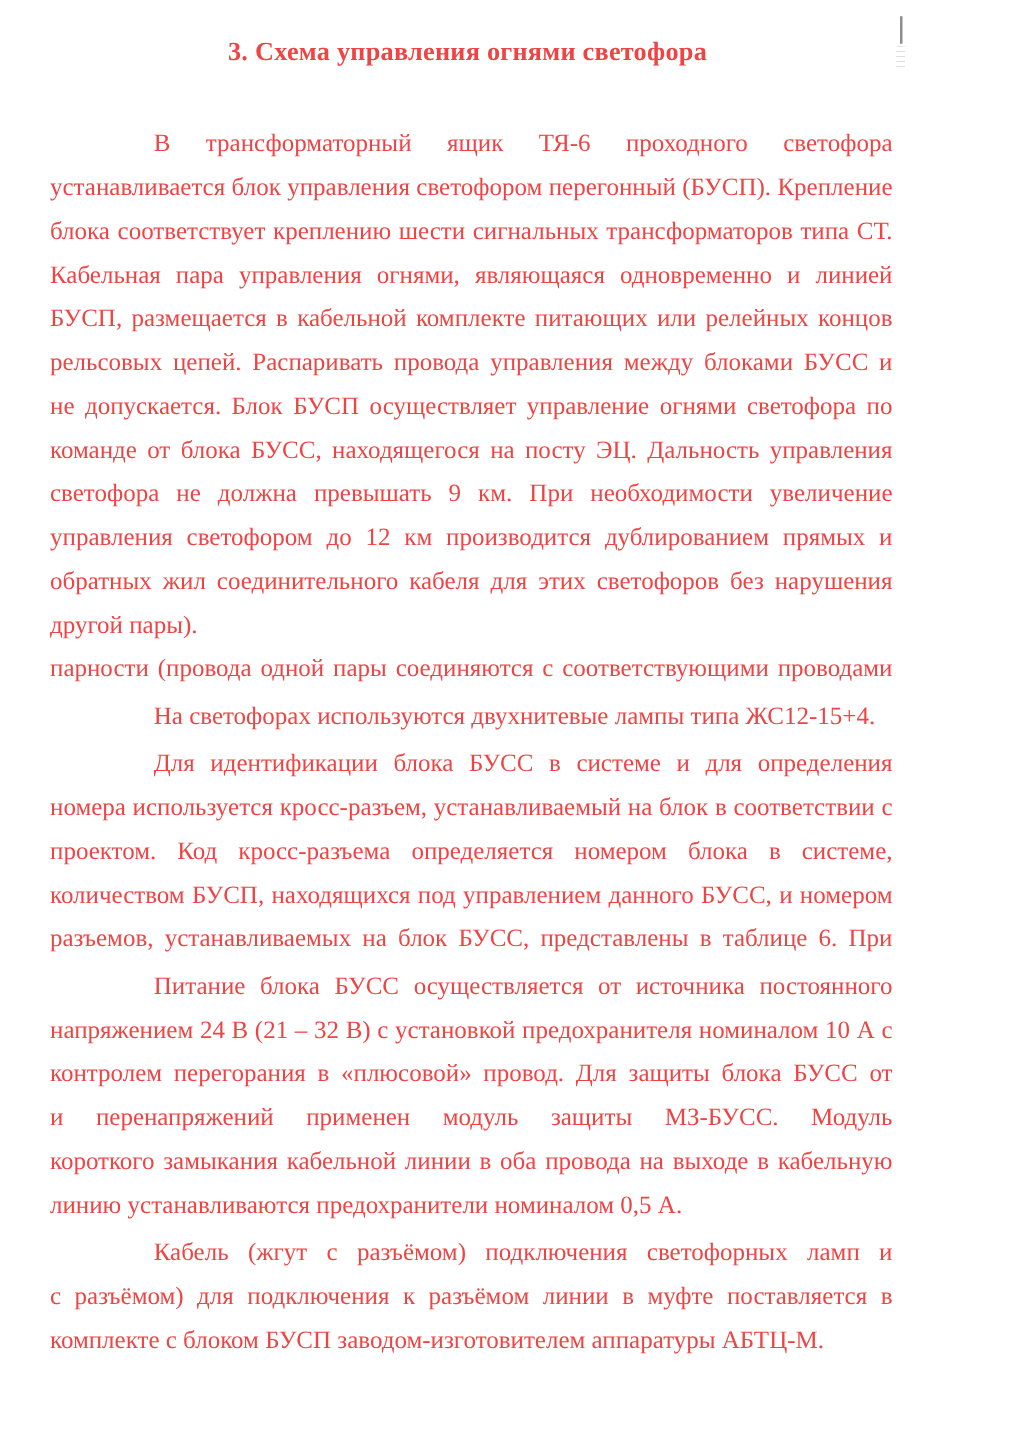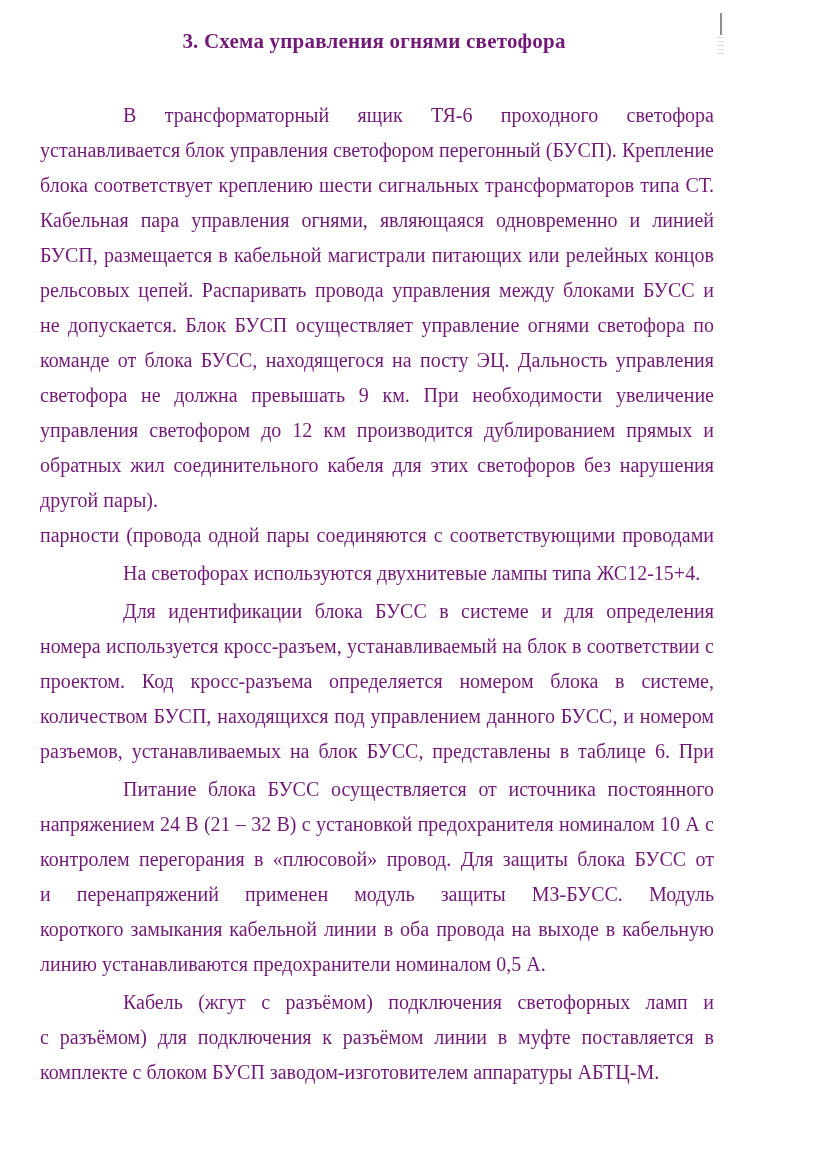--- a/index.html
+++ b/index.html
@@ -7,21 +7,21 @@
     padding: 0;
     background: #ffffff;
   }
   .page {
     position: relative;
     width: 748px;
     height: 1163px;
     background: #ffffff;
     overflow: hidden;
     font-family: "Liberation Serif", "DejaVu Serif", serif;
-    color: #701a75;
+    color: #ef4444;
   }
   .scan-mark {
     position: absolute;
     top: 13px;
     right: 26px;
     width: 2px;
     height: 22px;
     background: #8d8d8d;
   }
   .scan-mark::after {
@@ -79,21 +79,21 @@
 
 <div class="page">
   <div class="scan-mark"></div>
   <div class="title">3. Схема управления огнями светофора</div>
   <div class="doc-body">
       <div class="para">
         <div class="line indent just">В трансформаторный ящик ТЯ-6 проходного светофора автоблокировки</div>
         <div class="line just">устанавливается блок управления светофором перегонный (БУСП). Крепление</div>
         <div class="line just">блока соответствует креплению шести сигнальных трансформаторов типа СТ.</div>
         <div class="line just">Кабельная пара управления огнями, являющаяся одновременно и линией питания</div>
-        <div class="line just">БУСП, размещается в кабельной магистрали питающих или релейных концов</div>
+        <div class="line just">БУСП, размещается в кабельной комплекте питающих или релейных концов</div>
         <div class="line just">рельсовых цепей. Распаривать провода управления между блоками БУСС и БУСП</div>
         <div class="line just">не допускается. Блок БУСП осуществляет управление огнями светофора по</div>
         <div class="line just">команде от блока БУСС, находящегося на посту ЭЦ. Дальность управления</div>
         <div class="line just">светофора не должна превышать 9 км. При необходимости увеличение дальности</div>
         <div class="line just">управления светофором до 12 км производится дублированием прямых и</div>
         <div class="line just">обратных жил соединительного кабеля для этих светофоров без нарушения</div>
         <div class="line last">другой пары).</div>
         <div class="line just">парности (провода одной пары соединяются с соответствующими проводами</div>
       </div>
       <div class="para">

